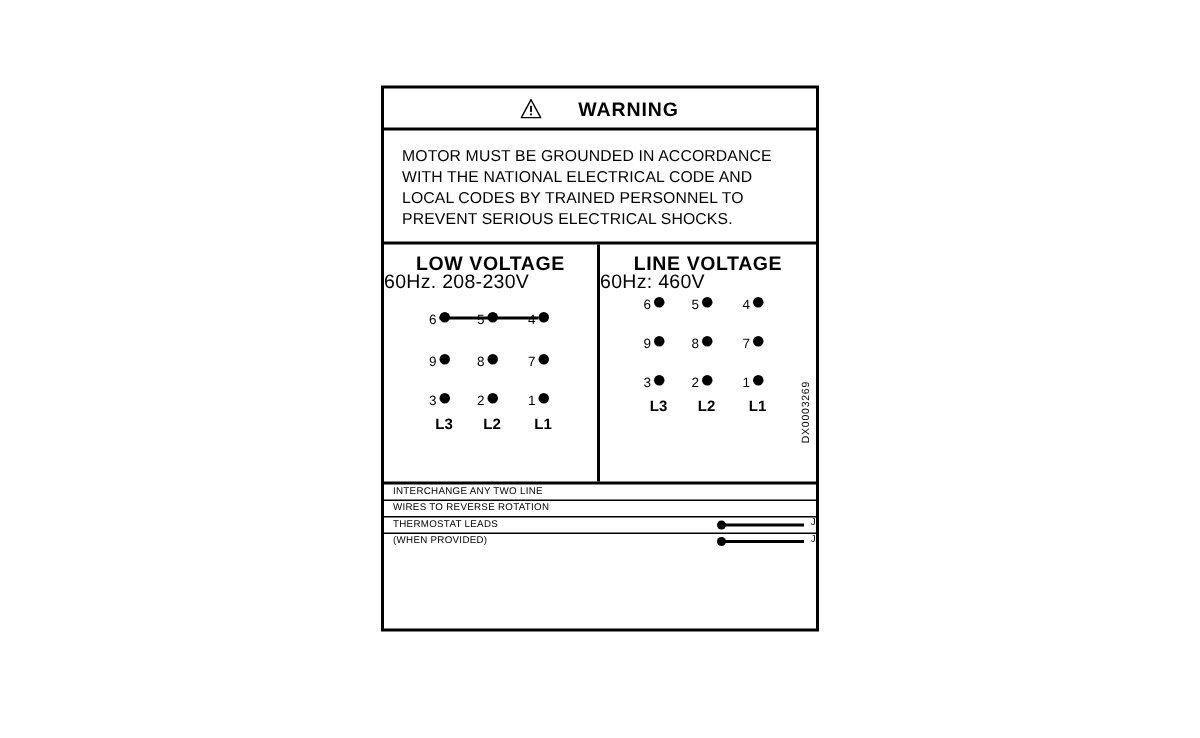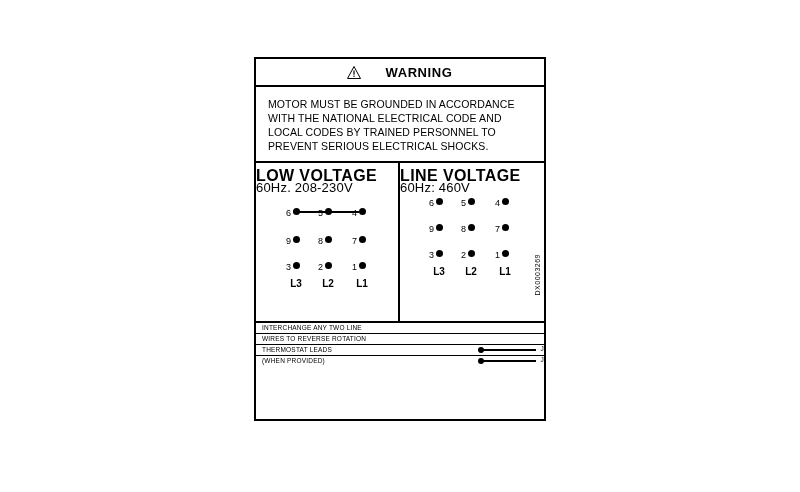--- a/index.html
+++ b/index.html
@@ -75,22 +75,22 @@
     padding-top: 6px;
   }
   .panel.low {
     width: 50%;
     border-right: 2px solid #000;
   }
   .panel.high {
     width: 50%;
   }
   .panel-title {
-    text-align: left;
-    font-size: 16px;
+    text-align: center;
+    font-size: 13px;
     font-weight: bold;
     letter-spacing: 0.4px;
     line-height: 13px;
   }
   .panel-sub {
     text-align: left;
     font-size: 13px;
     line-height: 12.5px;
     letter-spacing: 0.2px;
   }

